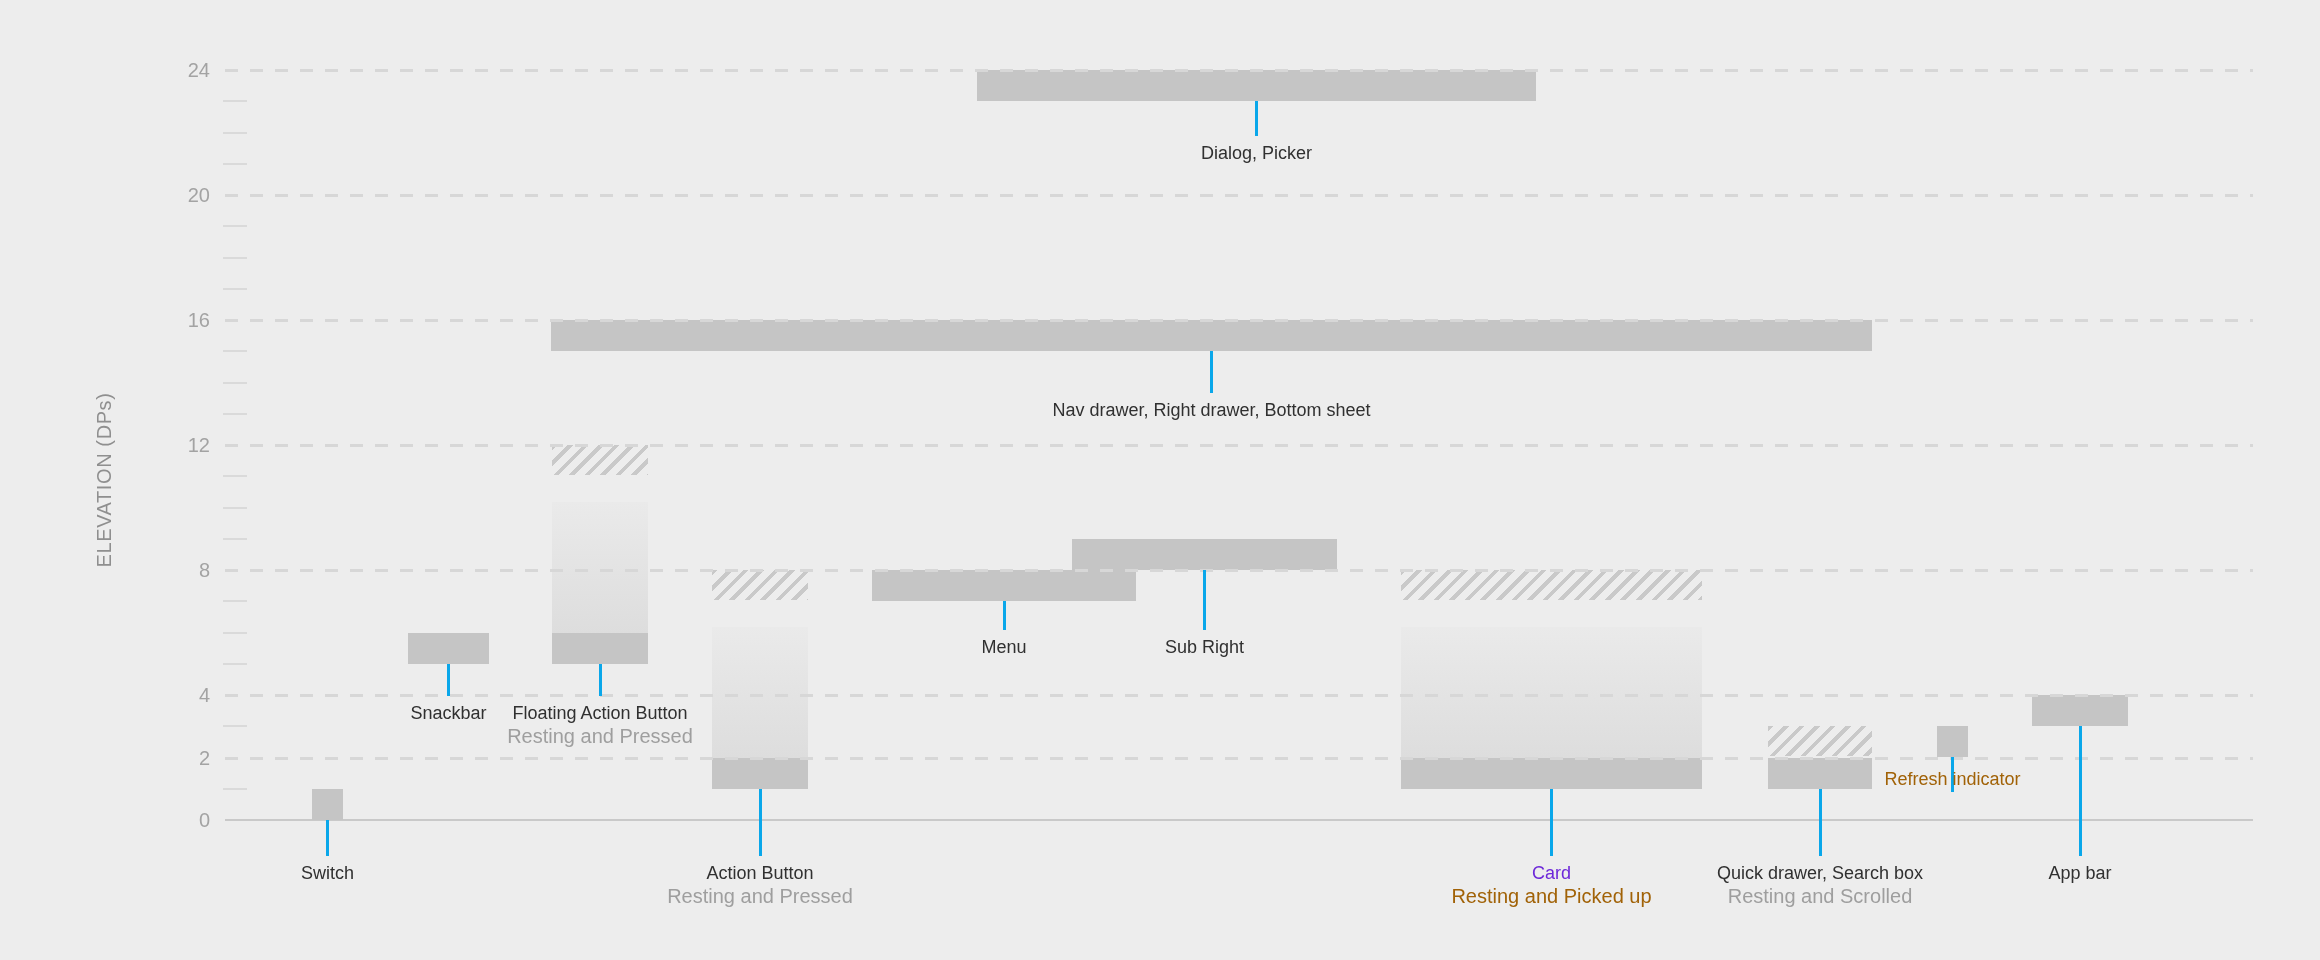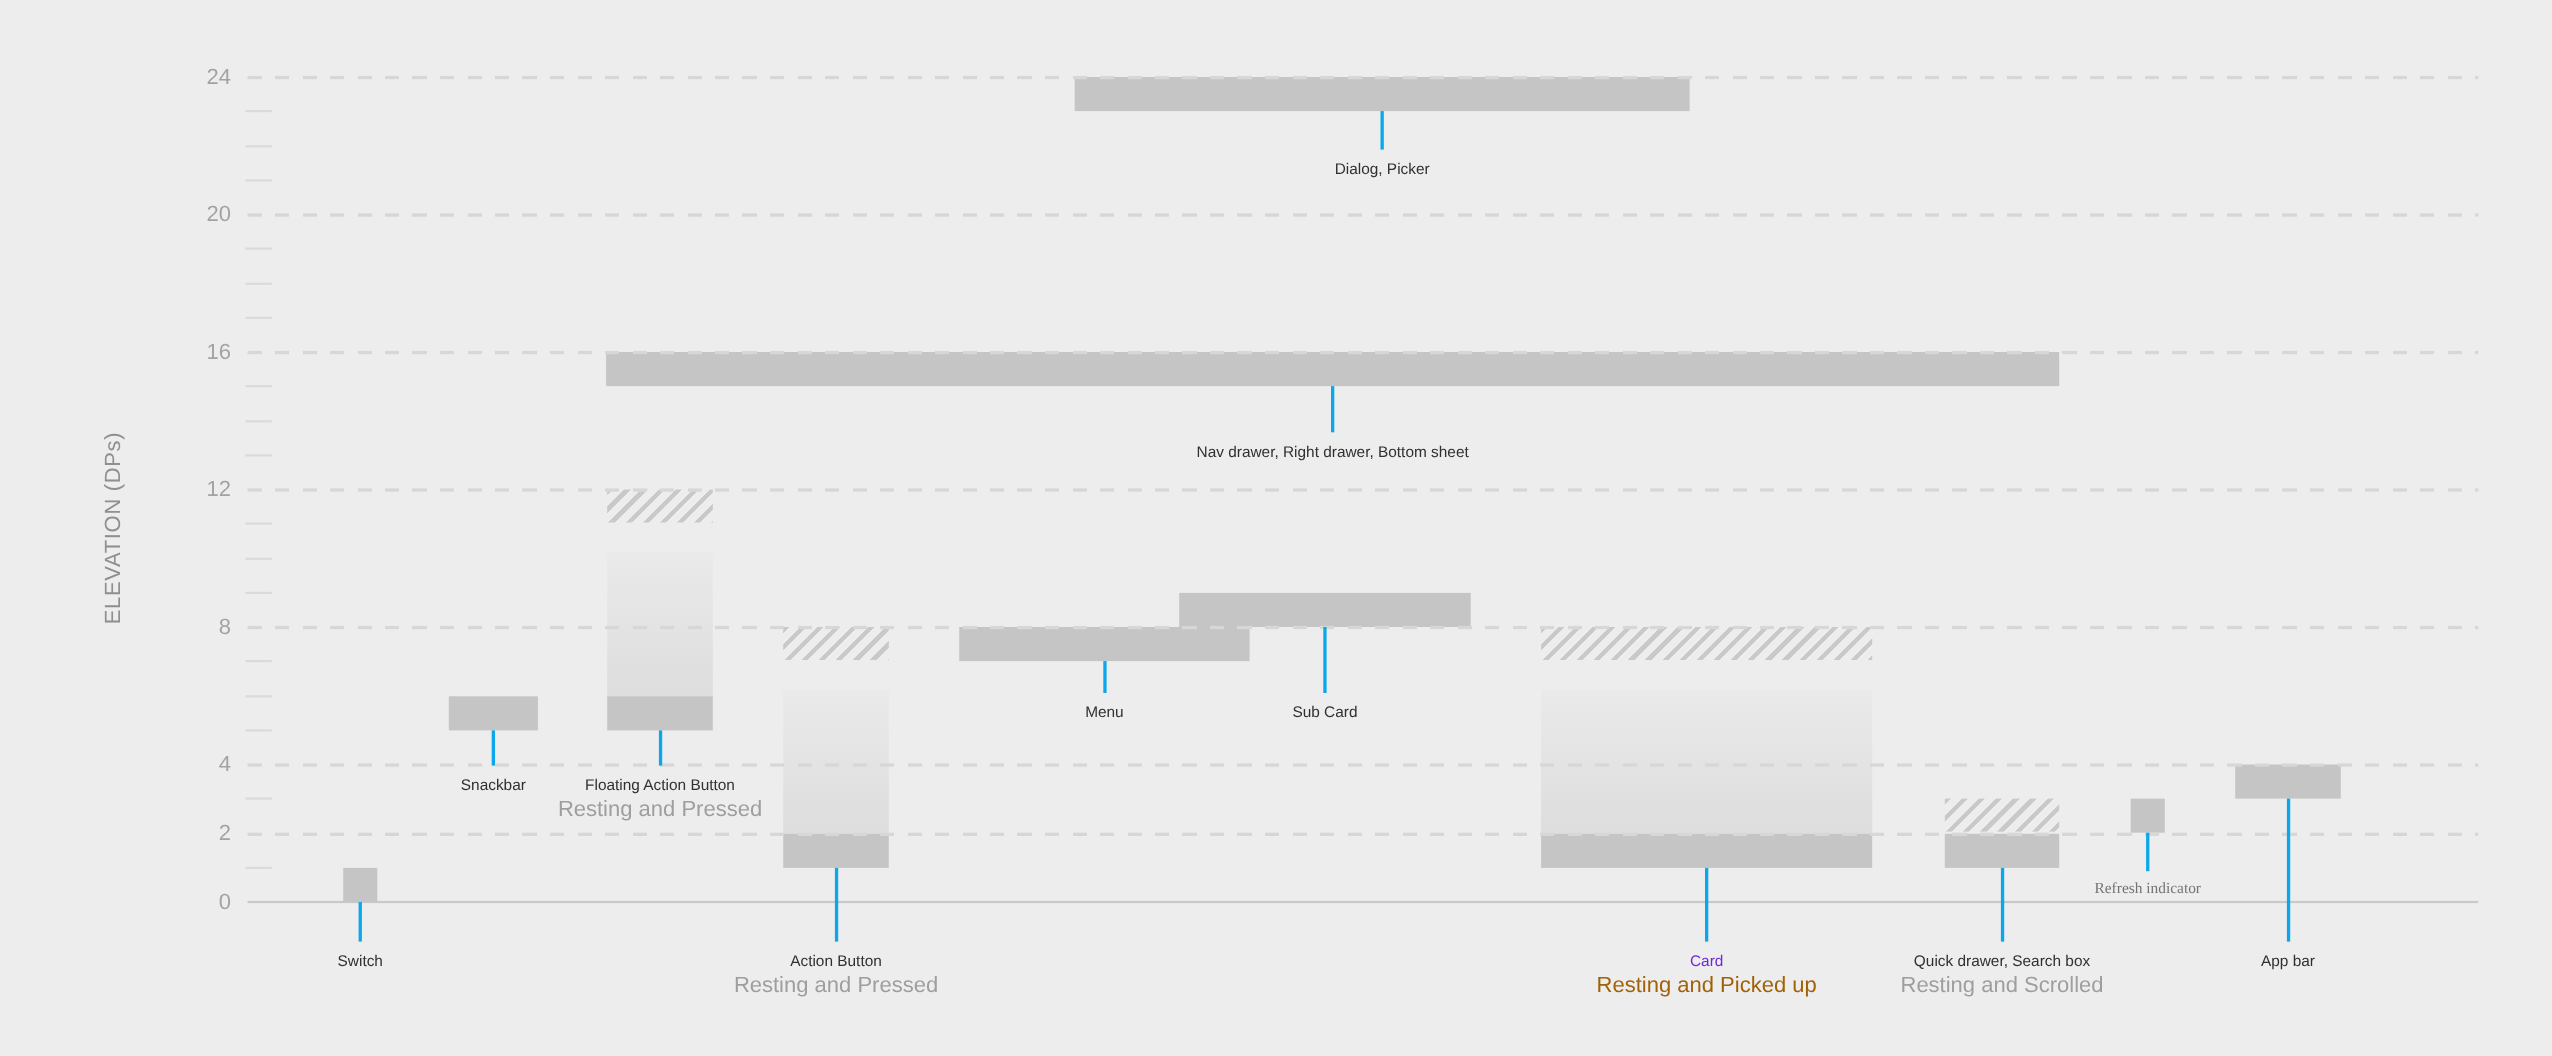--- a/index.html
+++ b/index.html
@@ -64,21 +64,21 @@
   }
   .leader {
     position: absolute;
     width: 3px;
     z-index: 5;
   }
   .lbl {
     position: absolute;
     transform: translateX(-50%);
     white-space: nowrap;
-    font-size: 14px;
+    font-size: 18px;
     color: #303030;
     z-index: 6;
     line-height: 26px;
   }
   .sublbl {
     position: absolute;
     transform: translateX(-50%);
     white-space: nowrap;
     font-size: 20px;
     color: #9e9e9e;
@@ -154,29 +154,29 @@
       <div class="lbl" style="left: 448.5px; top: 700px; color: rgb(48, 48, 48);">Snackbar</div>
       <div class="leader" style="left: 598.5px; top: 663.5px; height: 32.5px; background: rgb(10, 167, 234);"></div>
       <div class="lbl" style="left: 600px; top: 700px; color: rgb(48, 48, 48);">Floating Action Button</div>
       <div class="sublbl" style="left: 600px; top: 724px; color: rgb(158, 158, 158);">Resting and Pressed</div>
       <div class="leader" style="left: 758.5px; top: 788.5px; height: 67.5px; background: rgb(10, 167, 234);"></div>
       <div class="lbl" style="left: 760px; top: 860px; color: rgb(48, 48, 48);">Action Button</div>
       <div class="sublbl" style="left: 760px; top: 884px; color: rgb(158, 158, 158);">Resting and Pressed</div>
       <div class="leader" style="left: 1002.5px; top: 601px; height: 29px; background: rgb(10, 167, 234);"></div>
       <div class="lbl" style="left: 1004px; top: 634px; color: rgb(48, 48, 48);">Menu</div>
       <div class="leader" style="left: 1203px; top: 569.75px; height: 60.25px; background: rgb(10, 167, 234);"></div>
-      <div class="lbl" style="left: 1204.5px; top: 634px; color: rgb(48, 48, 48);">Sub Card</div>
+      <div class="lbl" style="left: 1204.5px; top: 634px; color: rgb(48, 48, 48);">Sub Right</div>
       <div class="leader" style="left: 1255px; top: 101px; height: 35px; background: rgb(10, 167, 234);"></div>
       <div class="lbl" style="left: 1256.5px; top: 140px; color: rgb(48, 48, 48);">Dialog, Picker</div>
       <div class="leader" style="left: 1210px; top: 351px; height: 42px; background: rgb(10, 167, 234);"></div>
       <div class="lbl" style="left: 1211.5px; top: 397px; color: rgb(48, 48, 48);">Nav drawer, Right drawer, Bottom sheet</div>
       <div class="leader" style="left: 1550px; top: 788.5px; height: 67.5px; background: rgb(10, 167, 234);"></div>
       <div class="lbl" style="left: 1551.5px; top: 860px; color: #6d28d9;">Card</div>
       <div class="sublbl" style="left: 1551.5px; top: 884px; color: #a16207;">Resting and Picked up</div>
       <div class="leader" style="left: 1818.5px; top: 788.5px; height: 67.5px; background: rgb(10, 167, 234);"></div>
       <div class="lbl" style="left: 1820px; top: 860px; color: rgb(48, 48, 48);">Quick drawer, Search box</div>
       <div class="sublbl" style="left: 1820px; top: 884px; color: rgb(158, 158, 158);">Resting and Scrolled</div>
       <div class="leader" style="left: 1951px; top: 757.25px; height: 34.75px; background: rgb(10, 167, 234);"></div>
-      <div class="lbl" style="left: 1952.5px; top: 796px; color: #737373; font-family: Liberation Serif, serif;">Refresh indicator</div>
+      <div class="lbl" style="left: 1952.5px; top: 766px; color: #a16207;">Refresh indicator</div>
       <div class="leader" style="left: 2078.5px; top: 726px; height: 130px; background: rgb(10, 167, 234);"></div>
       <div class="lbl" style="left: 2080px; top: 860px; color: rgb(48, 48, 48);">App bar</div>
     </div>
 </div>
 
 </body></html>

